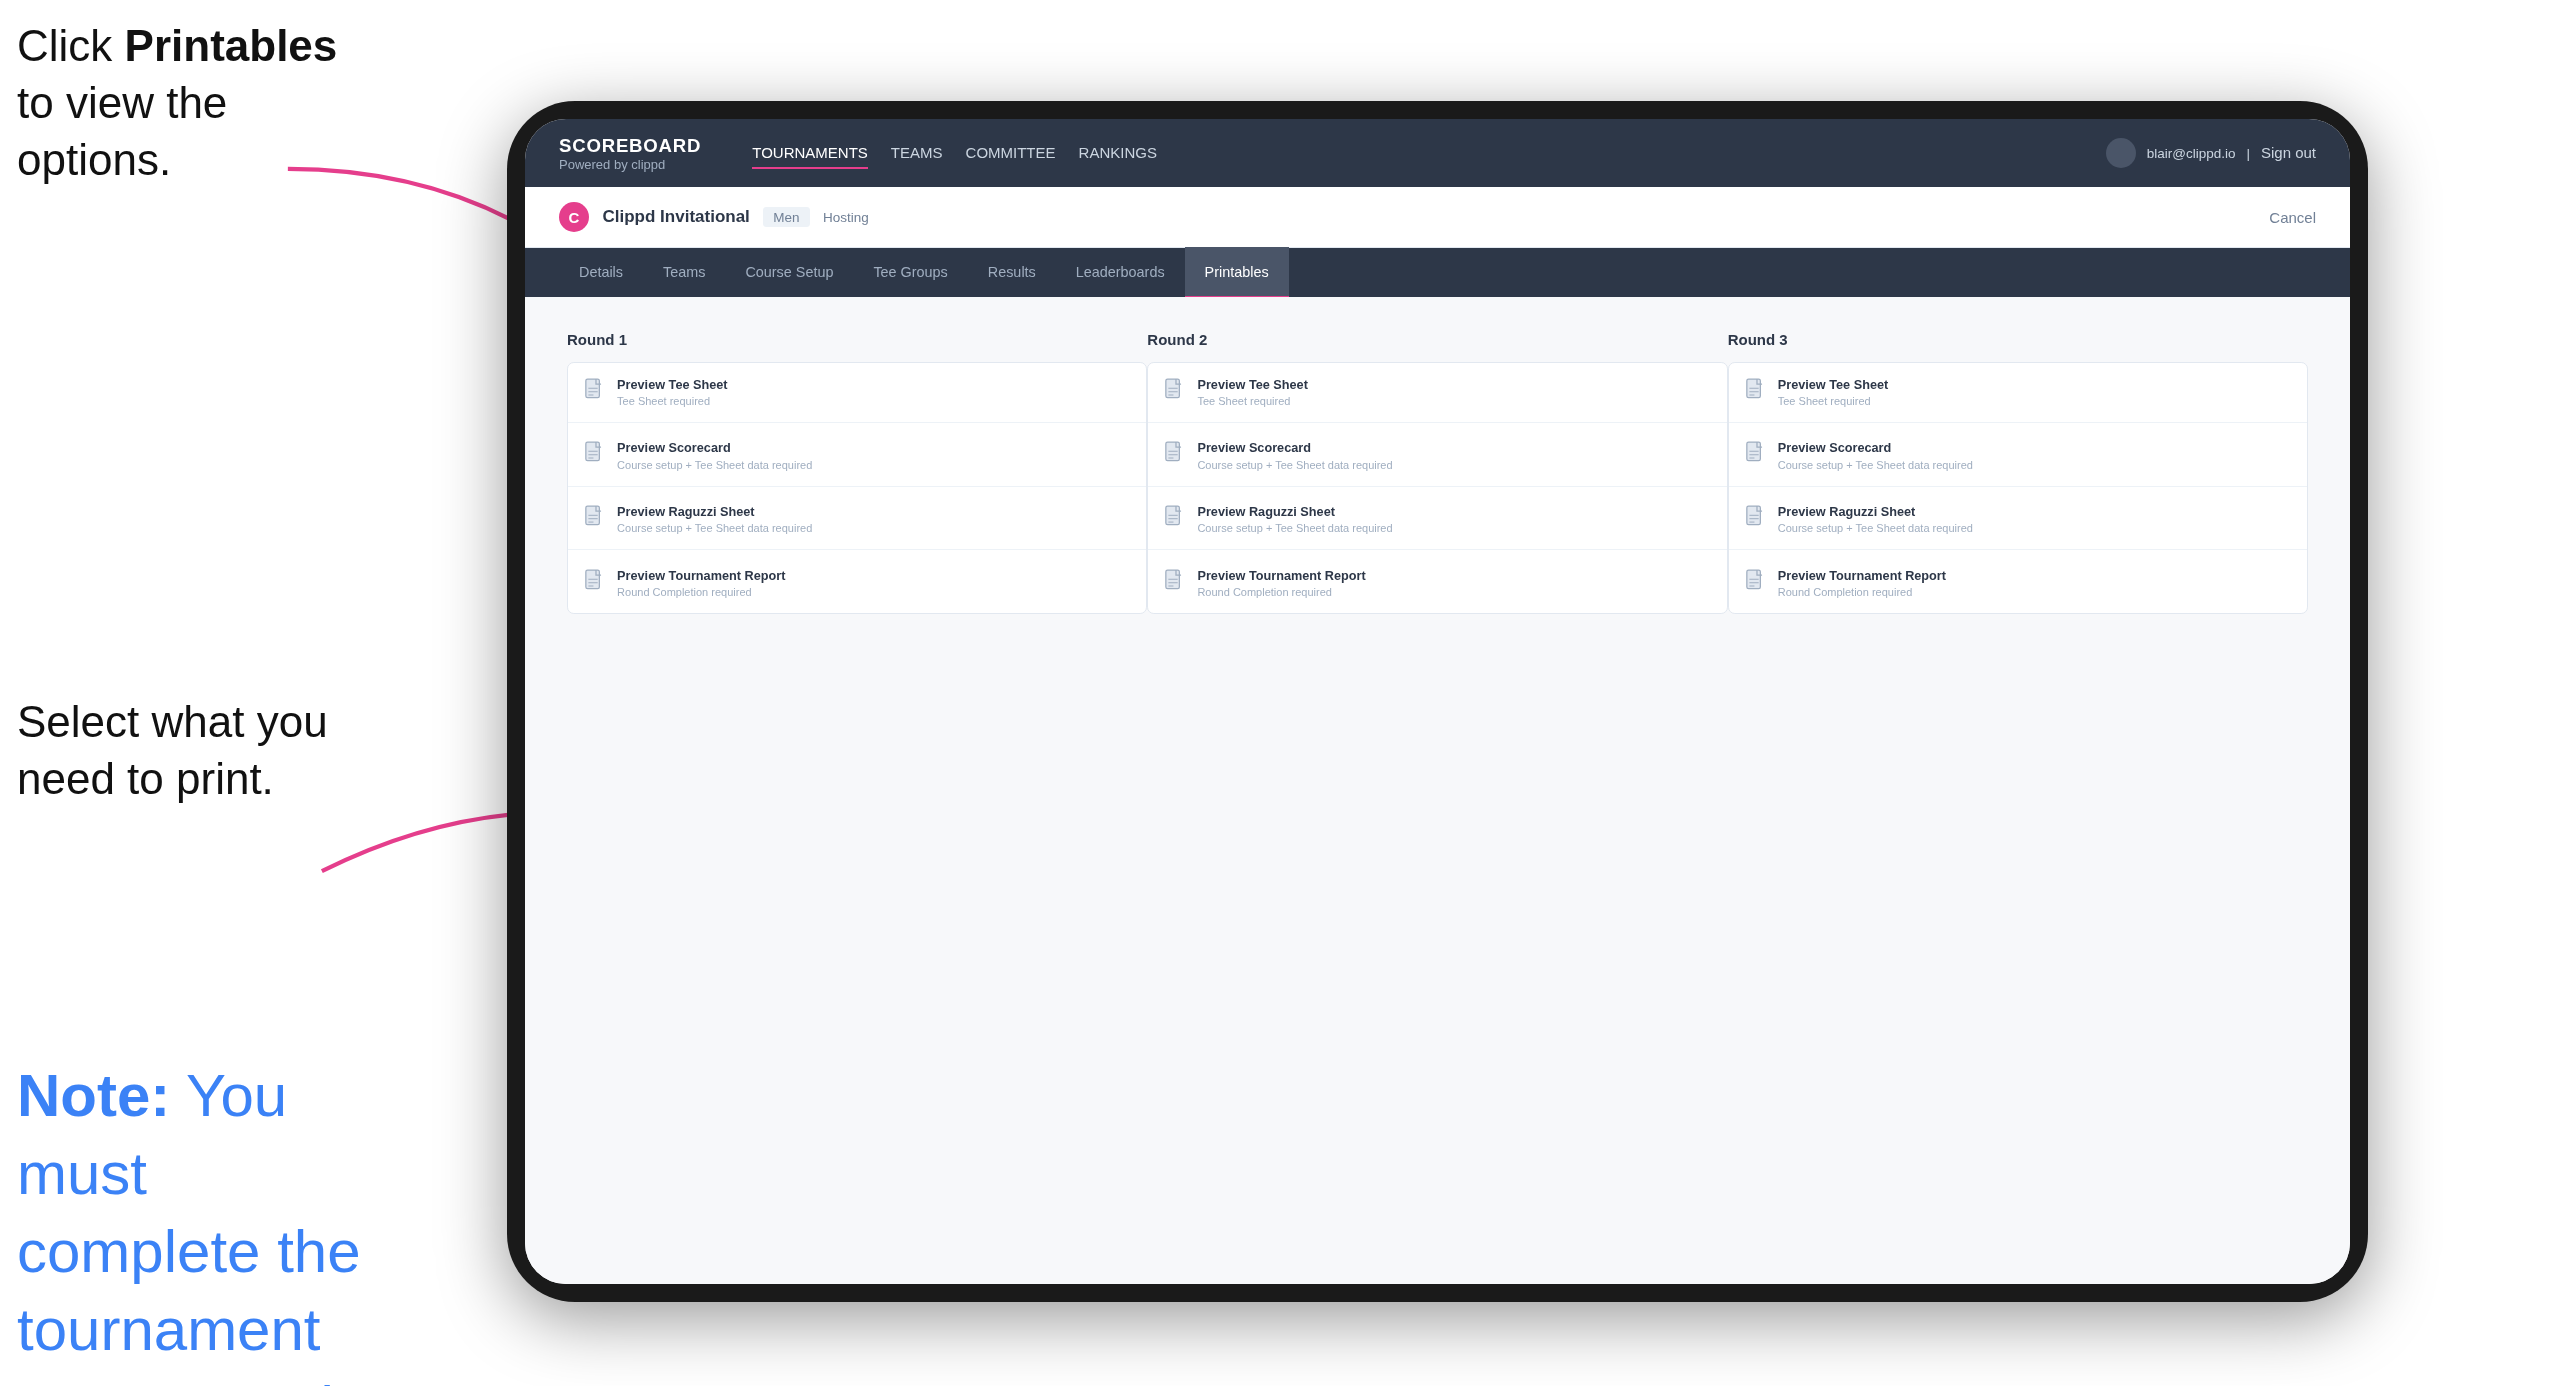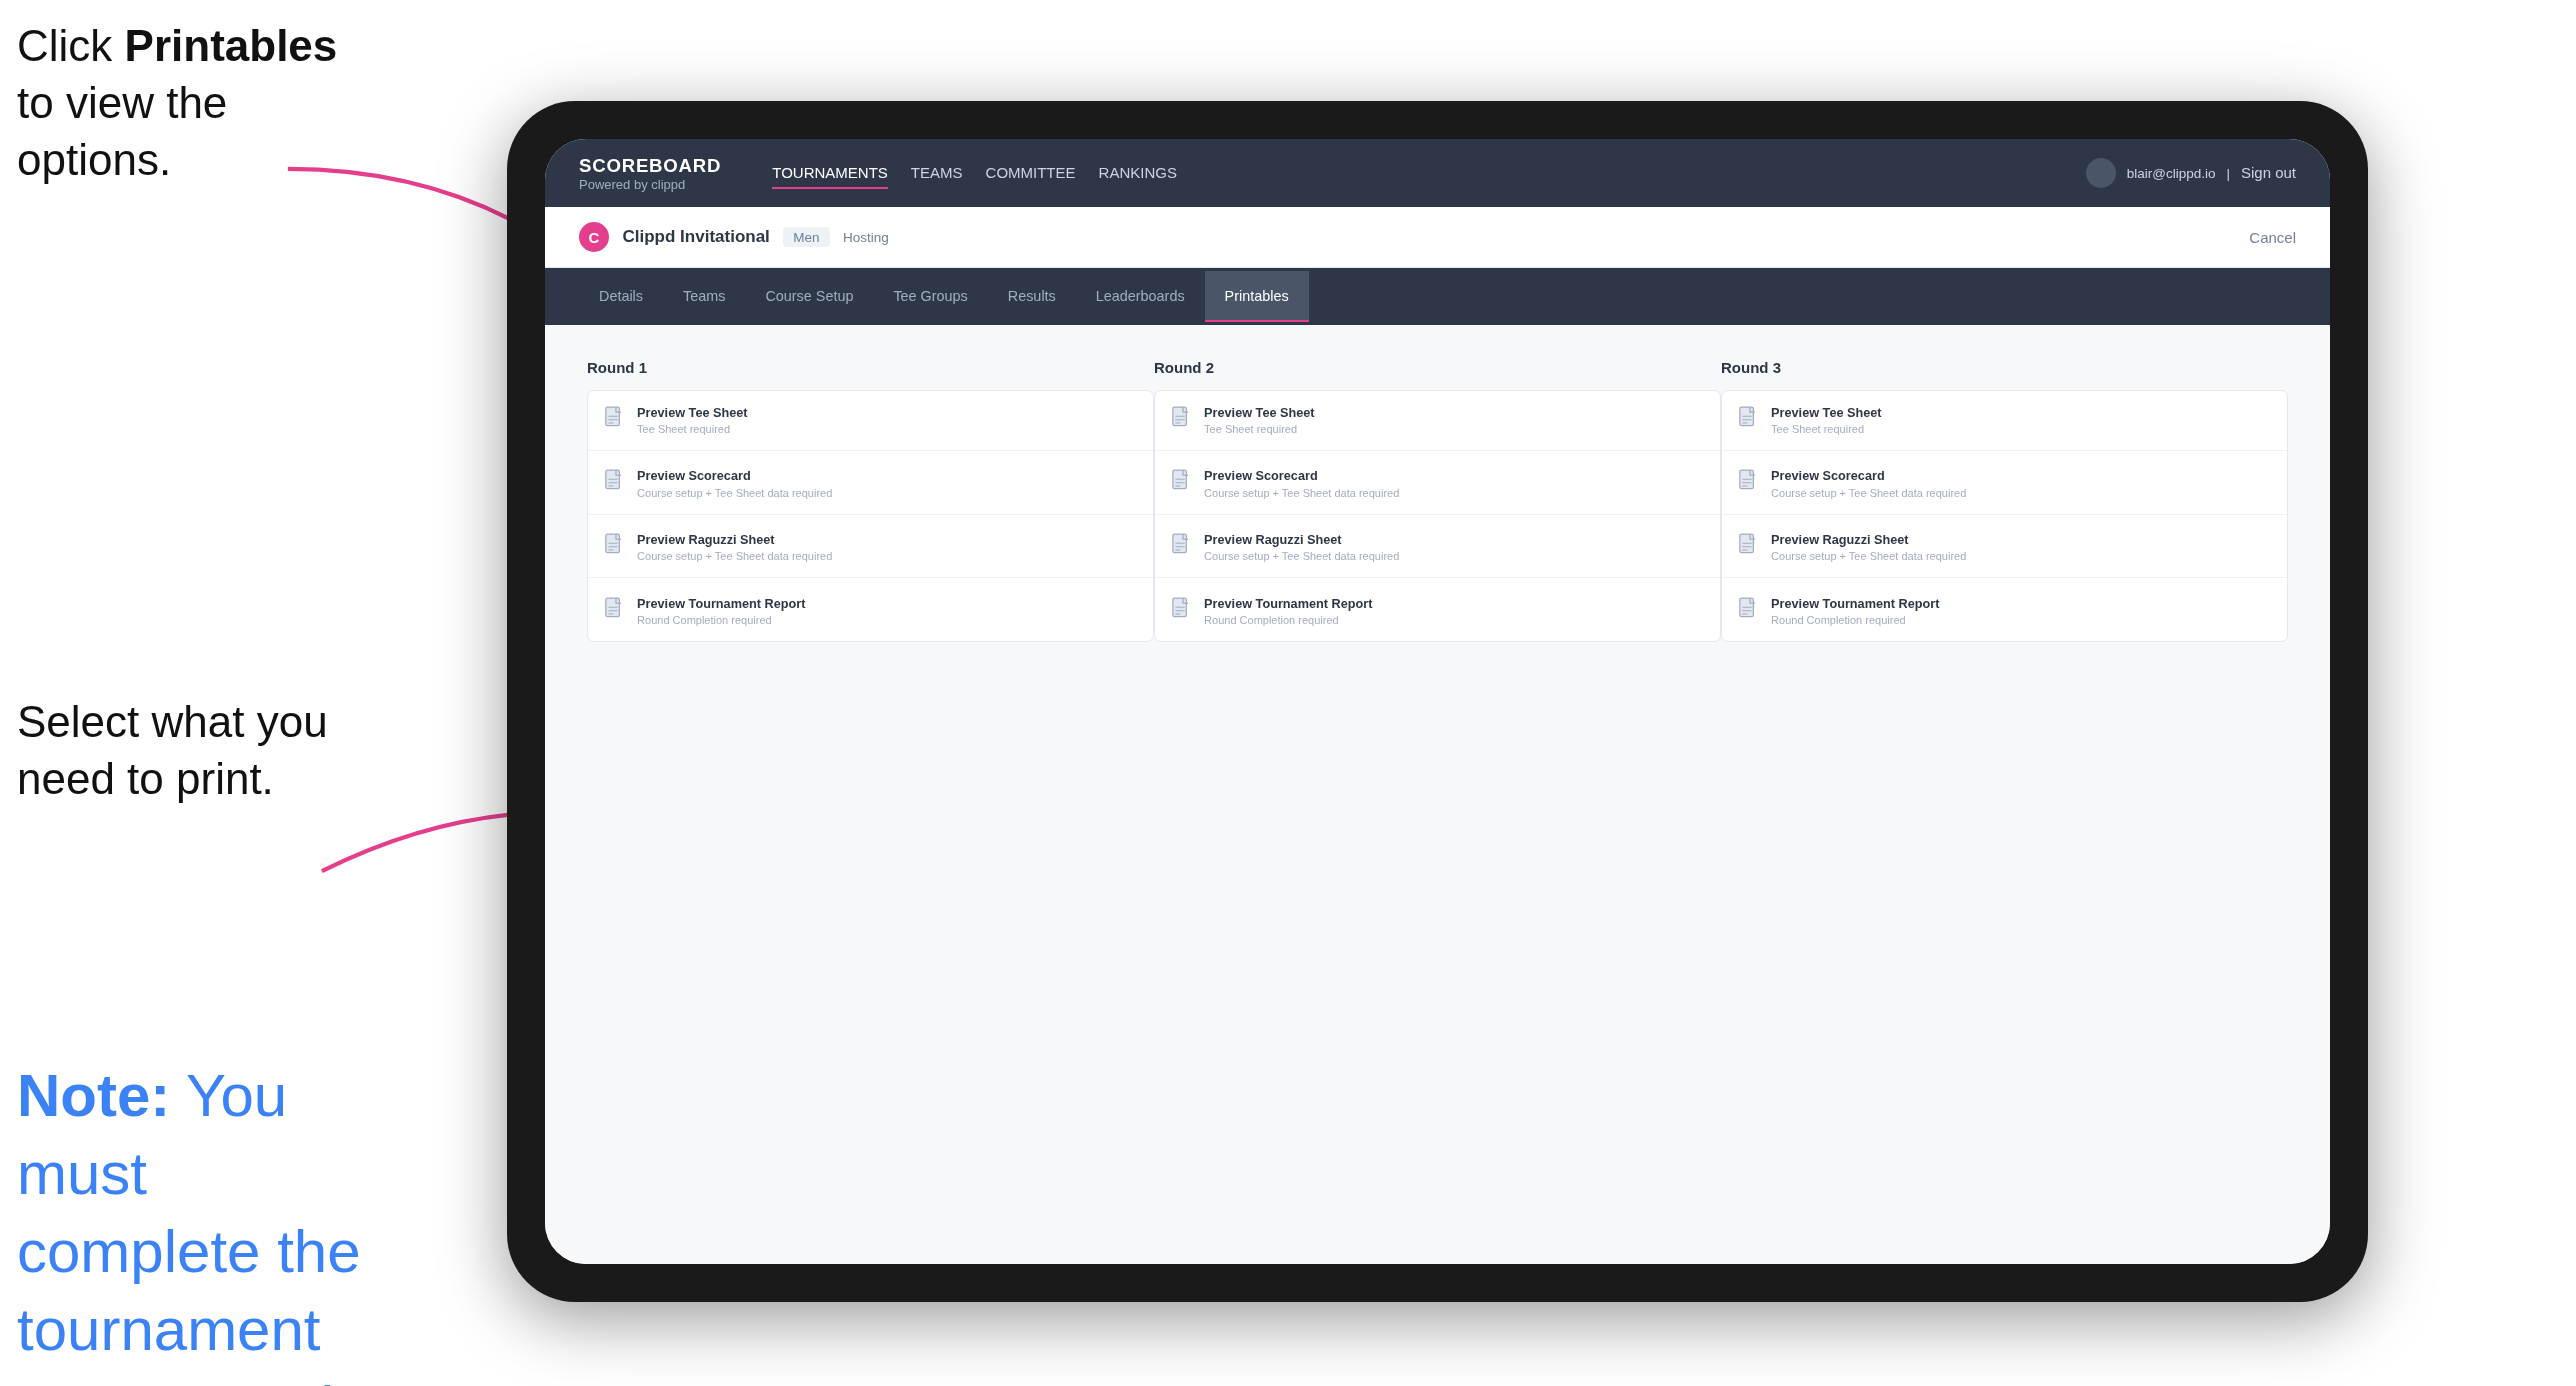--- a/index.html
+++ b/index.html
@@ -46,21 +46,21 @@
 
     
     .tablet {
       position: absolute;
       top: 101px;
       left: 507px;
       width: 1861px;
       height: 1201px;
       background: #1a1a1a;
       border-radius: 68px;
-      padding: 38px;
+      padding: 18px;
       box-shadow: 0 17px 68px rgba(0,0,0,0.4);
     }
 
     .tablet-screen {
       width: 100%;
       height: 100%;
       background: #f5f5f5;
       border-radius: 41px;
       overflow: hidden;
       display: flex;
@@ -183,21 +183,21 @@
       color: #718096;
       cursor: pointer;
     }
 
     
     .sub-nav {
       background: #2d3748;
       display: flex;
       align-items: center;
       padding: 0 34px;
-      height: 57px;
+      height: 49px;
       flex-shrink: 0;
     }
 
     .sub-nav-tab {
       color: #a0aec0;
       font-size: 14.4px;
       padding: 0 20px;
       height: 51px;
       display: flex;
       align-items: center;

